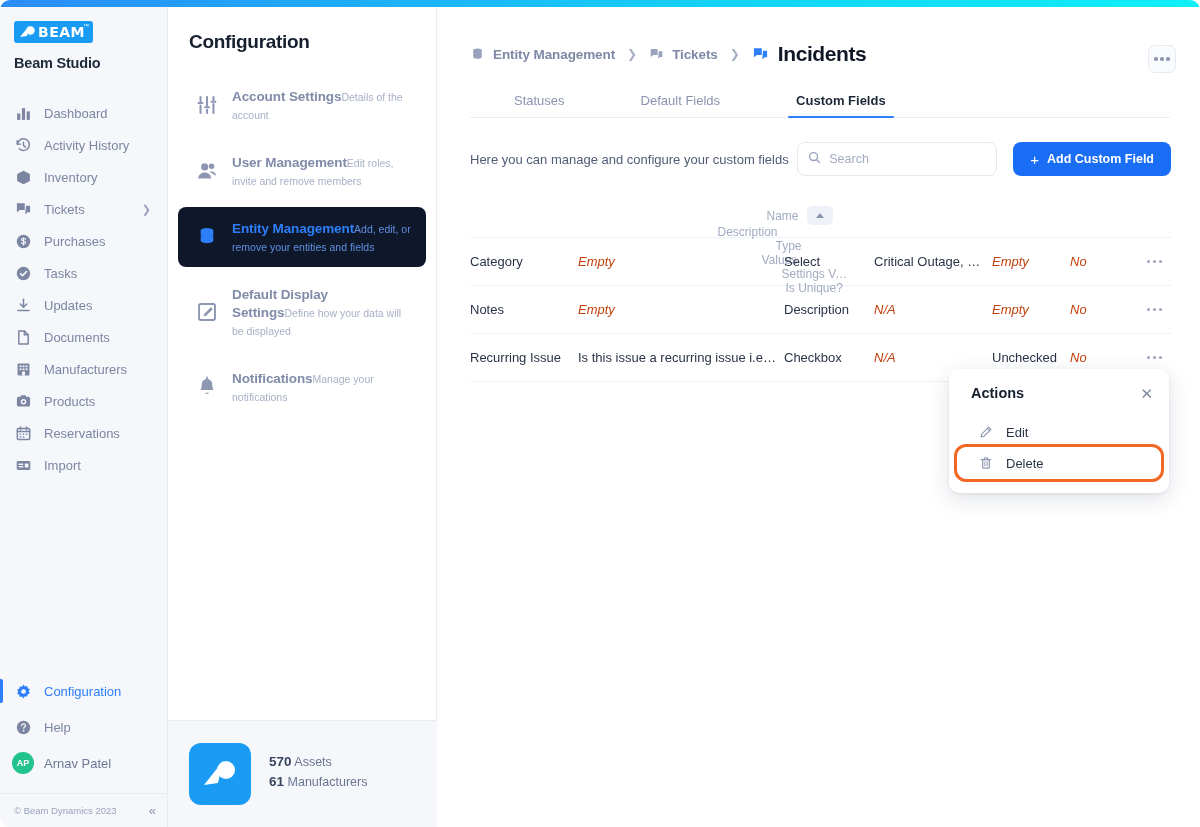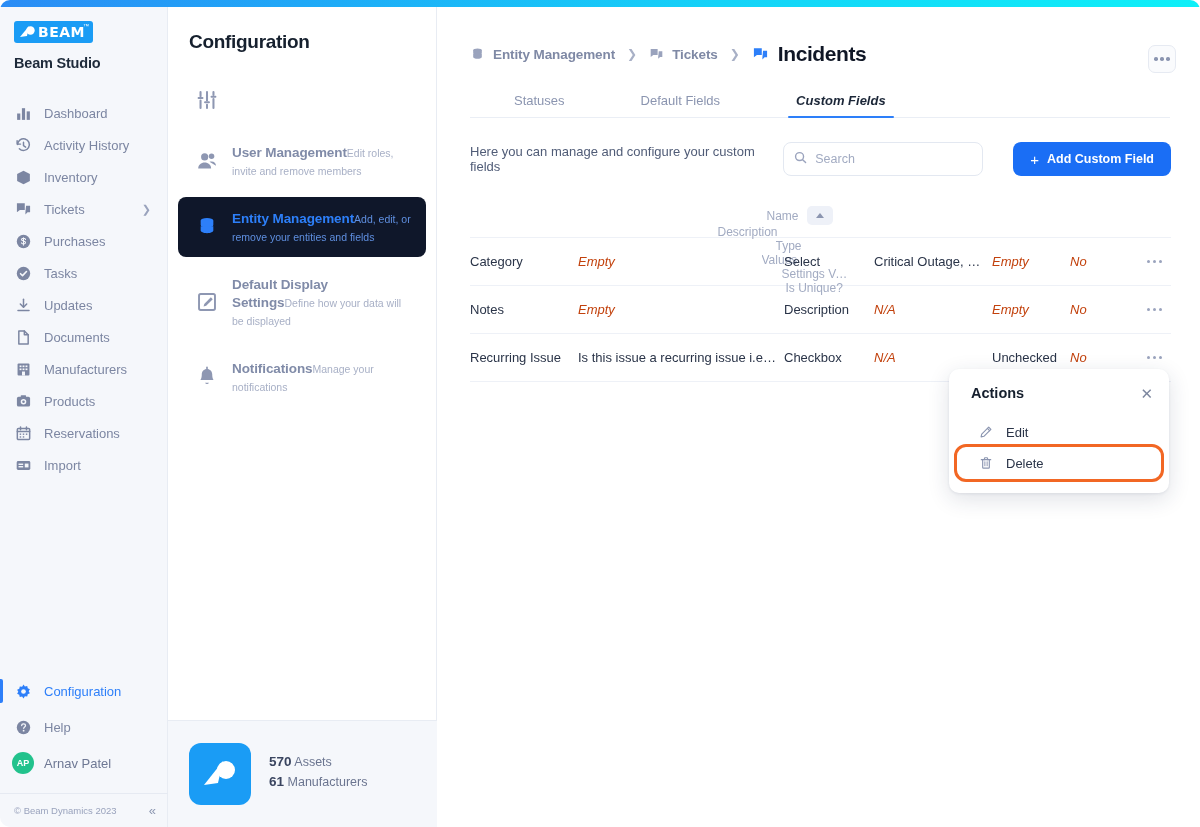--- a/index.html
+++ b/index.html
@@ -198,37 +198,37 @@
     margin: 16px 0 0 33px;
     width: 700px;
     border-bottom: 1px solid #eaeef5;
     height: 33px;
   }
   .tab {
     font-size: 13px; color: #8b95b0;
     padding: 0 2px 9px 2px; margin-right: 30px;
     cursor: pointer; position: relative; margin-left: 42px;
   }
-  .tab.active { color: #1c2738; font-weight: 600; font-style: italic; }
+  .tab.active { color: #1c2738; font-weight: 600; }
   .tab.active::after {
     content: ""; position: absolute; left: -6px; right: -6px; bottom: -1px;
     height: 2px; background: #2d7ff9; border-radius: 2px;
   }
 
   .toolbar {
     display: flex; align-items: center;
     margin: 24px 0 0 33px;
     width: 701px;
   }
   .toolbar-hint { font-size: 13px; color: #505c77; flex: 1; }
   .searchbox {
     width: 200px; height: 34px;
     border: 1px solid #e3e8f1; border-radius: 8px;
     display: flex; align-items: center;
-    padding: 0 10px; margin-right: 30px; background: #fff;
+    padding: 0 10px; margin-right: 16px; background: #fff;
   }
   .searchbox svg { flex: none; margin-right: 8px; }
   .searchbox input {
     border: none; outline: none; flex: 1;
     font-size: 12.5px; color: #3a4560;
     font-family: "Liberation Sans", sans-serif;
     background: transparent;
   }
   .searchbox input::placeholder { color: #a2abc2; }
   .addbtn {
@@ -501,20 +501,21 @@
     <div class="cfg-list" id="cfg-list">
         <div class="cfg-item">
           <span class="cfg-ico">
             <svg width="22" height="22" viewBox="0 0 16 16" fill="none" stroke="currentColor" stroke-width="1.4" stroke-linecap="round" stroke-linejoin="round">
               <g stroke-width="1.5">
                 <path d="M3.3 2.2v3.1M3.3 8.3v5.5M8 2.2v6.2M8 11.4v2.4M12.7 2.2v2.1M12.7 7.3v6.5"></path>
                 <path d="M1.9 6.6h2.8M6.6 9.7h2.8M11.3 5.6h2.8"></path>
               </g>
             </svg>
           </span>
+          <span class="cfg-txt"><span class="cfg-h">Account Settings</span><span class="cfg-s">Details of the account</span></span>
         </div>
         <div class="cfg-item">
           <span class="cfg-ico">
             <svg width="22" height="22" viewBox="0 0 16 16" fill="none" stroke="currentColor" stroke-width="1.4" stroke-linecap="round" stroke-linejoin="round">
               <circle cx="6.3" cy="5" r="2.6" fill="currentColor" stroke="none"></circle>
               <path d="M1.6 13.4c0-2.6 2.1-4.4 4.7-4.4s4.7 1.8 4.7 4.4z" fill="currentColor" stroke="none"></path>
               <circle cx="11.3" cy="4.5" r="2" fill="currentColor" stroke="none"></circle>
               <path d="M9.8 8.6c.5-.2 1-.3 1.5-.3 2 0 3.2 1.3 3.2 3.2" fill="currentColor" stroke="none"></path>
             </svg>
           </span>

